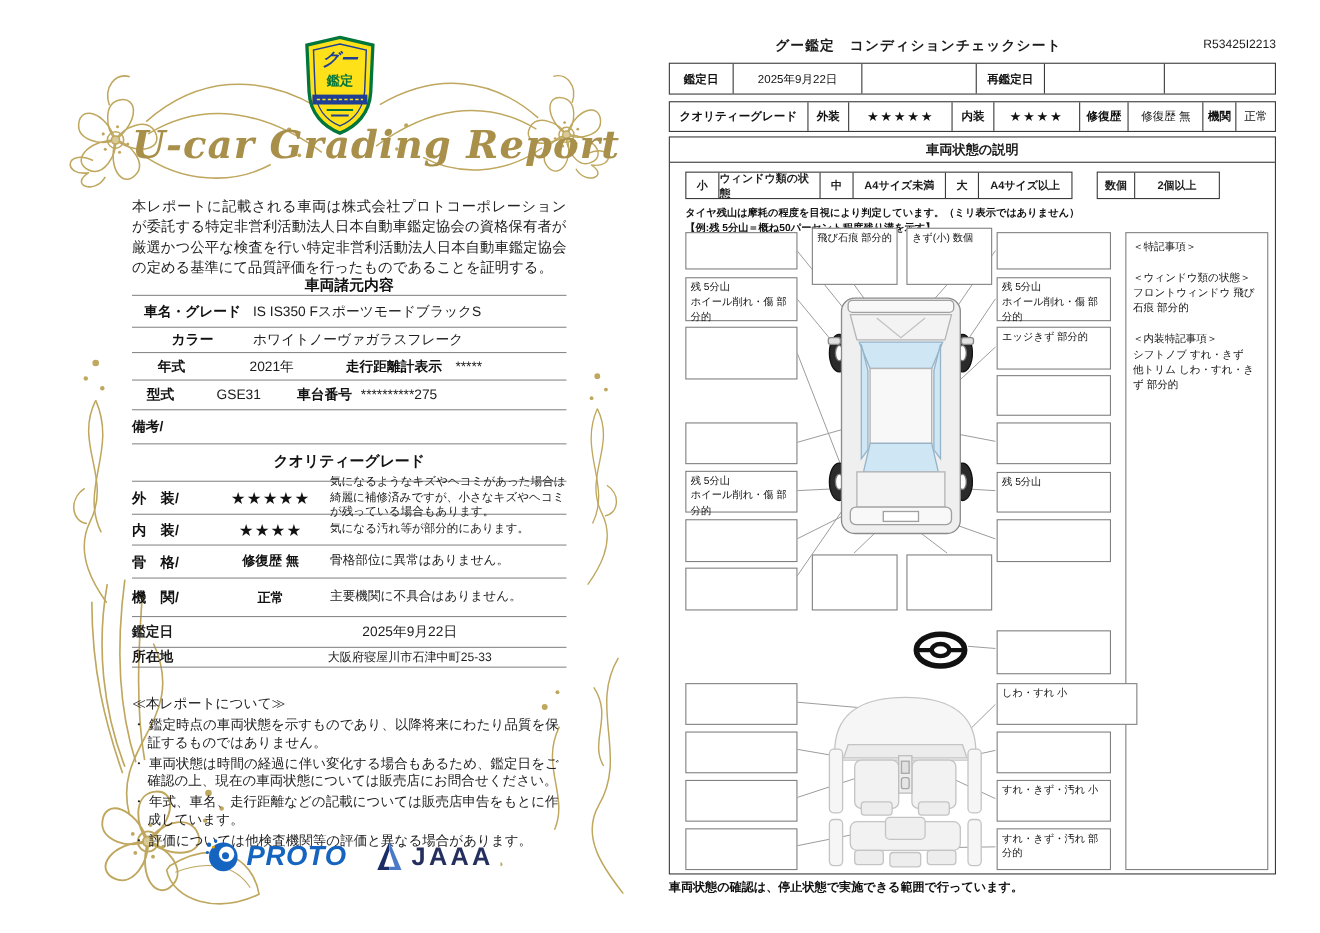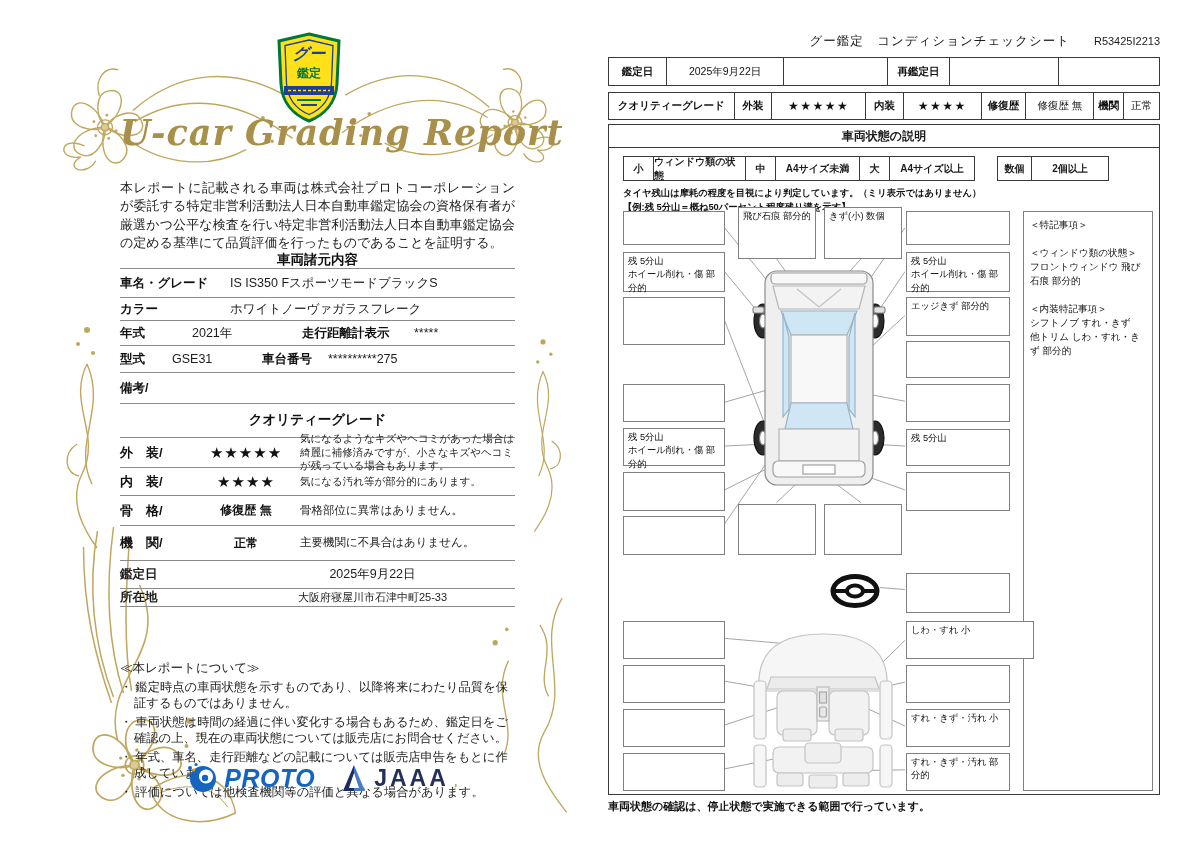--- a/index.html
+++ b/index.html
@@ -10,44 +10,44 @@
   .jp-serif { font-family:Liberation Serif, serif; }
 
   
   .page-left { position:absolute; left:35px; top:0; width:540px; height:848px; }
   .lp-content { position:absolute; left:85px; width:395px; }
   .report-title { font-family:"DejaVu Serif","Liberation Serif",serif; font-style:italic; font-weight:bold;
                   font-size:35px; color:#a8904a; text-align:center; letter-spacing:1px; white-space:nowrap; }
   .cert-label { font-size:13px; font-weight:bold; letter-spacing:3px; text-align:center; color:#222; }
   .intro { font-size:13px; line-height:1.42; color:#222; text-align:justify; }
   .sec-head { font-size:13.5px; font-weight:bold; text-align:center; color:#111; }
-  .spec-table { border-top:1px solid #8a8a8a; }
+  .spec-table { border-top:1px solid #8a8a8a;text-align:center; }
   .spec-row { display:flex; align-items:center; border-bottom:1px solid #8a8a8a; font-size:12.5px; }
   .spec-label { font-weight:bold; color:#111; }
   .q-row { display:flex; align-items:center; border-bottom:1px solid #8a8a8a; }
   .q-label { width:72px; font-weight:bold; font-size:13px; color:#111; }
   .q-val { width:108px; text-align:center; font-size:12px; font-weight:bold; color:#111; }
   .q-stars { font-size:15px; letter-spacing:1px; }
   .q-desc { flex:1; font-size:10.5px; line-height:1.32; color:#222; }
   .d-row { display:flex; align-items:center; border-bottom:1px solid #8a8a8a; }
   .d-label { width:110px; font-weight:bold; font-size:12.5px; }
   .d-val { flex:1; text-align:center; font-size:12px; }
-  .about-head { font-size:12.5px; color:#222;margin-top:28px; }
+  .about-head { font-size:12.5px; color:#222; }
   .about-item { font-size:12.3px; line-height:1.34; color:#222; padding-left:14px; text-indent:-14px; margin-top:2px; }
   .logo-row { display:flex; align-items:center; justify-content:center; gap:26px; }
   .proto-text { font-size:25px; font-weight:bold; font-style:italic; color:#1565c0; letter-spacing:.5px; }
   .jaaa-text { font-size:23px; font-weight:bold; color:#242f5e; letter-spacing:3px; }
   .badge-txt1 { position:absolute; left:0; right:0; top:12px; text-align:center; font-size:16px; font-weight:bold;
                 font-style:italic; color:#1e3f94; }
   .badge-txt2 { position:absolute; left:0; right:0; top:33px; text-align:center; font-size:12px; font-weight:bold;
                 color:#00753c; }
 
   
   .page-right { position:absolute; left:600px; top:0; width:565px; height:848px; font-size:11px; }
-  .sheet-title { font-size:12.5px; font-weight:normal; text-align:right; letter-spacing:1px; }
+  .sheet-title { font-size:12.5px; font-weight:bold; text-align:center; letter-spacing:1px; }
   .ref-no { font-size:11px; text-align:right; }
   .trow { display:flex; border:1.5px solid #3a3a3a; background:#fff; }
   .tcell { border-right:1.5px solid #3a3a3a; display:flex; align-items:center; justify-content:center;
            font-size:10.5px; color:#111; overflow:hidden; white-space:nowrap; }
   .tcell:last-child { border-right:none; }
   .tcell.b { font-weight:bold; }
   .stars { font-size:12px; letter-spacing:1.5px; font-weight:normal; }
   .main-box { position:absolute; left:8px; top:124px; width:552px; height:671px; border:1.5px solid #3a3a3a; background:#fff; }
   .mb-head { position:absolute; left:0; top:0; width:100%; height:23px; border-bottom:1.5px solid #3a3a3a;
              display:flex; align-items:center; justify-content:center; font-size:12px; font-weight:bold; }

